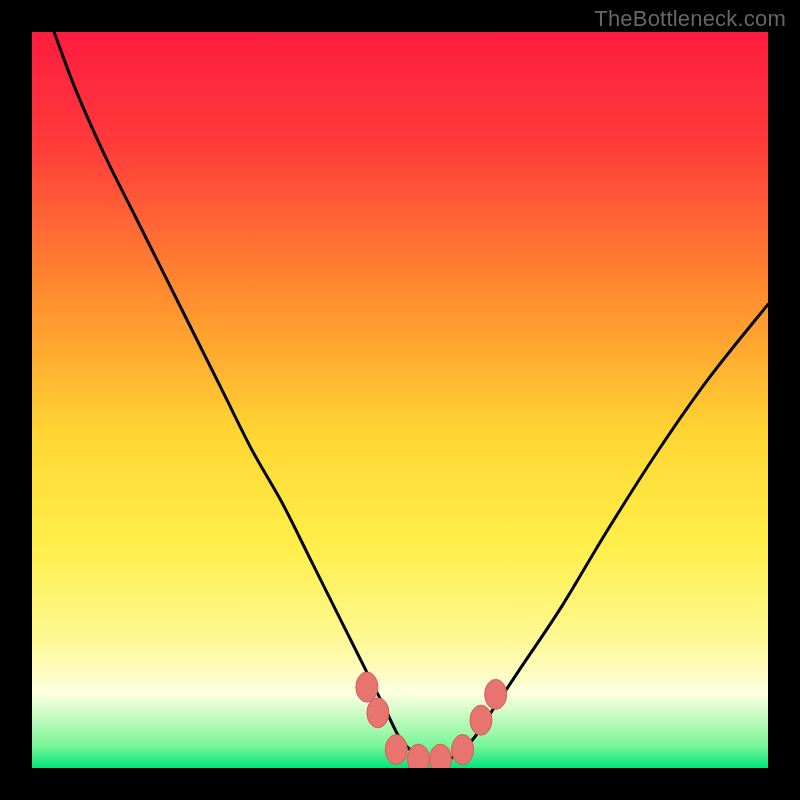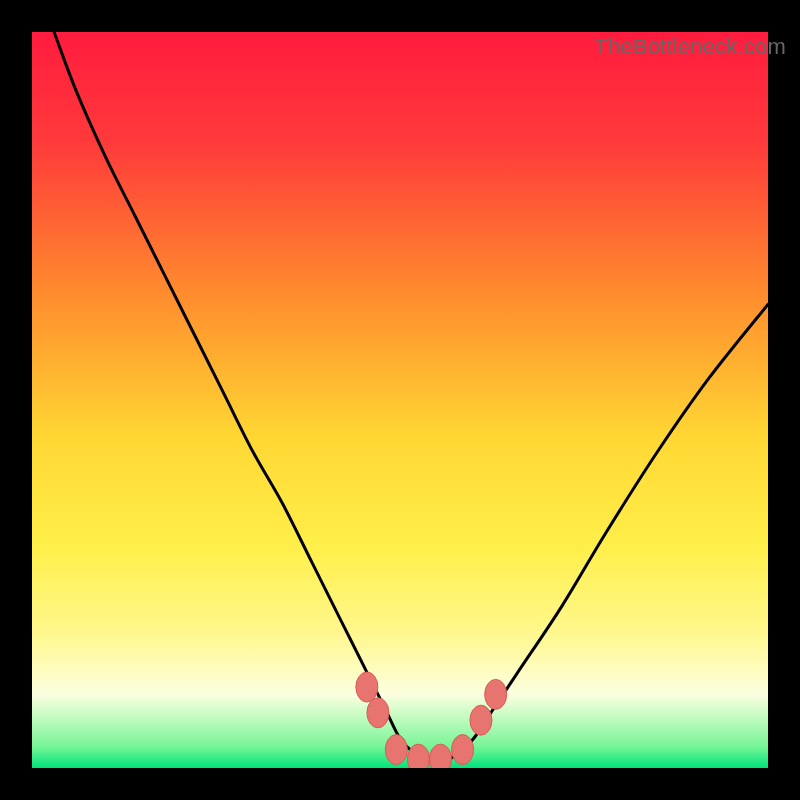--- a/index.html
+++ b/index.html
@@ -32,21 +32,20 @@
   }
   .attribution {
     position: absolute;
     top: 6px;
     right: 14px;
     color: #666;
     font-size: 22px;
     font-weight: 500;
     letter-spacing: 0.2px;
     z-index: 30;
-    margin-top: 28px;
   }
   svg.curve-layer {
     position: absolute;
     inset: 0;
     z-index: 20;
   }
 </style>
 </head>
 <body>
 

